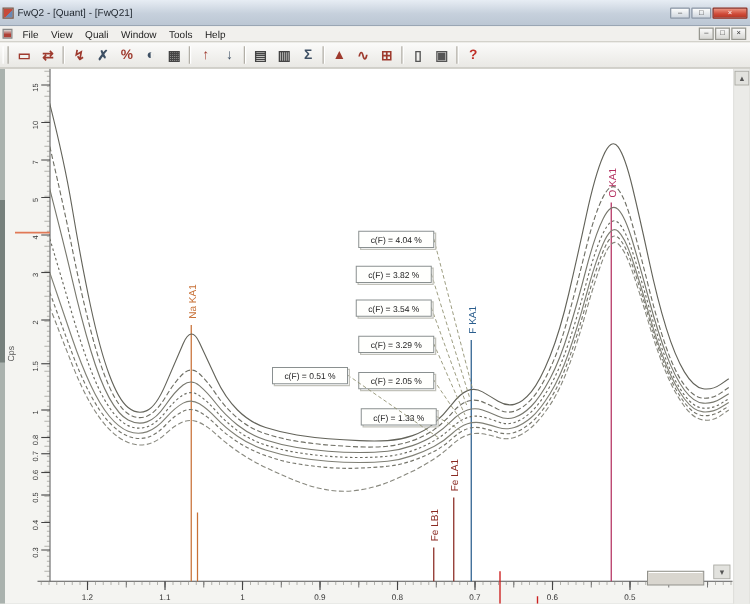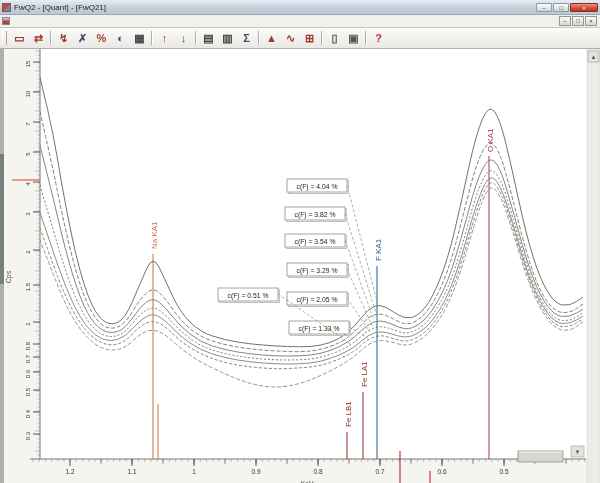--- a/index.html
+++ b/index.html
@@ -1,18 +1,18 @@
 <!DOCTYPE html>
 <html><head>
 <meta charset="utf-8">
 <style>
   html,body{margin:0;padding:0;background:#8f9a98;font-family:"Liberation Sans",sans-serif;}
   .window{position:relative;width:600px;height:483px;background:#f4f4f1;outline:1px solid #6e7b85;overflow:hidden;}
   
-  .titlebar{height:15px;display:flex;align-items:center;background:linear-gradient(#e7edf4,#c6d0dc 55%,#bcc7d4);border-bottom:1px solid #9aa6b4;padding-left:2px;box-sizing:border-box;}
+  .titlebar{height:21px;display:flex;align-items:center;background:linear-gradient(#e7edf4,#c6d0dc 55%,#bcc7d4);border-bottom:1px solid #9aa6b4;padding-left:2px;box-sizing:border-box;}
   .app-icon{width:9px;height:9px;margin-right:3px;background:linear-gradient(135deg,#c64a3a 55%,#6a88b4 55%);border:1px solid #7c5a4a;box-sizing:border-box;}
   .title-text{font-size:8px;color:#1d242c;white-space:nowrap;}
   .win-buttons{margin-left:auto;display:flex;gap:1px;padding-right:2px;}
   .win-btn{width:16px;height:9px;font-size:6px;line-height:8px;text-align:center;color:#333;
     background:linear-gradient(#fdfdfd,#cfd6de);border:1px solid #8d98a6;border-radius:1px;box-sizing:border-box;}
   .win-btn.close{width:28px;background:linear-gradient(#eb9380,#cf4a38 60%,#b53826);color:#fff;border-color:#8e2a1c;}
   
   .menubar{height:12px;display:flex;align-items:center;background:#f1f0ed;border-bottom:1px solid #c9c7c0;font-size:8px;color:#222;}
   .doc-icon{width:8px;height:8px;margin:0 3px 0 2px;background:linear-gradient(#d8d8d8,#b04036 60%);border:1px solid #888;box-sizing:border-box;}
   .menu-item{padding:1px 5px;cursor:default;}
@@ -35,20 +35,28 @@
     <span class="app-icon"></span>
     <span class="title-text">FwQ2 - [Quant] - [FwQ21]</span>
     <div class="win-buttons">
         <div class="win-btn">–</div>
         <div class="win-btn">□</div>
         <div class="win-btn close">×</div>
       </div>
   </div>
   <div class="menubar">
     <span class="doc-icon"></span>
+    <div class="menu-items" style="display:flex;">
+        <span class="menu-item">File</span>
+        <span class="menu-item">View</span>
+        <span class="menu-item">Quali</span>
+        <span class="menu-item">Window</span>
+        <span class="menu-item">Tools</span>
+        <span class="menu-item">Help</span>
+      </div>
     <div class="mdi-buttons">
         <div class="mdi-btn">–</div>
         <div class="mdi-btn">□</div>
         <div class="mdi-btn">×</div>
       </div>
   </div>
   <div class="toolbar">
     <span class="grip"></span>
     <div id="tb-container" style="display:flex;align-items:center;">
         <div class="tb-btn" style="color: rgb(158, 58, 46);">▭</div>

